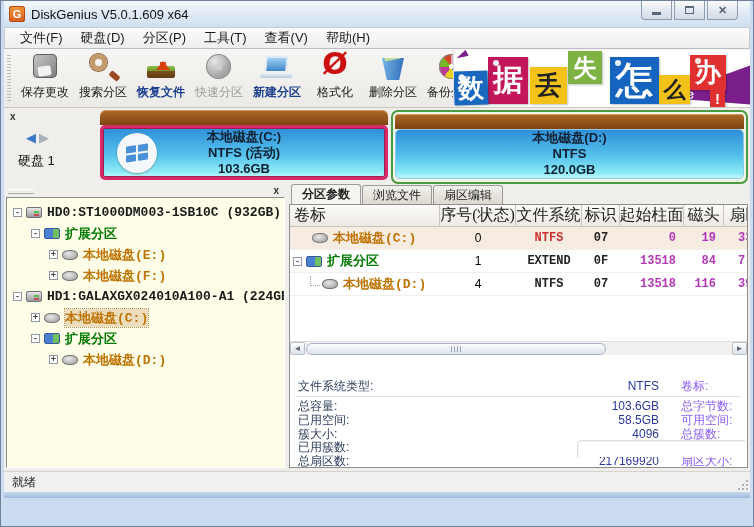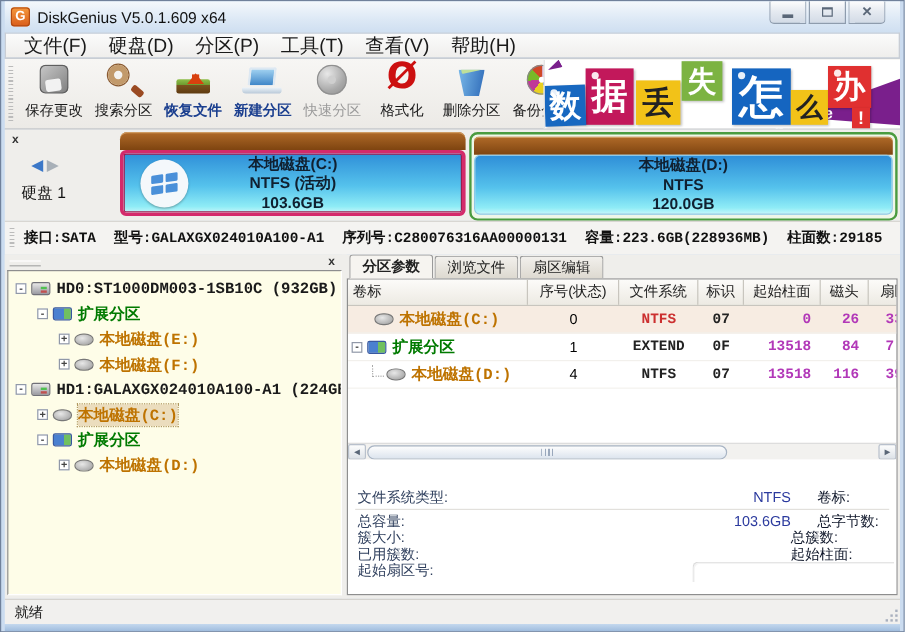--- a/index.html
+++ b/index.html
@@ -14,21 +14,21 @@
   .wbtn{width:31px;height:19px;border:1px solid #8E9CAD;border-top:none;background:linear-gradient(#FDFDFD,#E4E9F0 50%,#D3DBE6);display:flex;align-items:center;justify-content:center;}
   .wbtn+.wbtn{margin-left:2px;}
   .wbtn:first-child{border-radius:0 0 0 4px;}
   .wbtn:last-child{border-radius:0 0 4px 0;}
   .g-min{width:9px;height:3px;background:#5A6778;margin-top:6px;}
   .g-max{width:9px;height:8px;border:1px solid #5A6778;border-top:2px solid #5A6778;}
   .g-close{font-size:11px;font-weight:bold;color:#5A6778;line-height:1;}
 
   
   .menubar{height:22px;background:linear-gradient(#FBFBFB,#EFEEEC);border:1px solid #C9CDD4;border-bottom:1px solid #B9BDC4;display:flex;align-items:center;padding-left:6px;}
-  .menu-item{font-size:16px;color:#1a1a1a;padding:2px 9px;}
+  .menu-item{font-size:13px;color:#1a1a1a;padding:2px 9px;}
 
   
   .toolbar{height:59px;background:linear-gradient(#F7F6F4,#ECEAE6);border-bottom:1px solid #C9C6C0;position:relative;display:flex;align-items:flex-start;padding:3px 0 0 12px;}
   .toolbar::before{content:"";position:absolute;left:3px;top:6px;bottom:6px;width:4px;background:repeating-linear-gradient(#BBB 0 1px,transparent 1px 3px);}
   .tbtn{width:58px;height:52px;display:flex;flex-direction:column;align-items:center;justify-content:flex-start;border-radius:3px;}
   .tbtn .lbl{font-size:12px;margin-top:2px;white-space:nowrap;color:#1a1a1a;}
   .tbtn.accent .lbl{color:#1B3F8F;font-weight:bold;}
   .tbtn.disabled .lbl{color:#9a9a9a;}
   .ico{width:34px;height:30px;position:relative;}
   
@@ -118,21 +118,21 @@
   .splitter{width:4px;background:#EFEEEB;}
 
   .rightpanel{flex:1;display:flex;flex-direction:column;min-width:0;}
   .tabsrow{height:20px;display:flex;align-items:flex-end;padding-left:2px;gap:1px;}
   .tab{height:19px;padding:0 10px;font-size:12px;display:flex;align-items:center;border:1px solid #9A9A9A;border-bottom:none;border-radius:3px 3px 0 0;background:linear-gradient(#F2F0EC,#DDD9D0);color:#222;}
   .tab.active{background:#F6F4F0;height:20px;font-weight:bold;position:relative;z-index:2;}
   .rcontent{flex:1;border:1px solid #8E8E8E;background:#fff;margin:0 2px 3px 0;display:flex;flex-direction:column;min-height:0;overflow:hidden;}
 
   .tgrid{display:grid;grid-template-columns:150px 76px 66px 38px 64px 40px 44px;}
   .thead{height:22px;background:linear-gradient(#FCFBF9,#EDEAE3);border-bottom:1px solid #C8C5BE;}
-  .th{font-size:12px;color:#222;display:flex;align-items:center;padding:0 4px;border-right:1px solid #C8C5BE;white-space:nowrap;}
+  .th{font-size:16px;color:#222;display:flex;align-items:center;padding:0 4px;border-right:1px solid #C8C5BE;white-space:nowrap;font-family:Liberation Serif, serif;}
   .th.cen{justify-content:center;}
   .trow{height:23px;border-bottom:1px solid #F2F0EC;}
   .trow.sel{background:#F7ECE2;}
   .td{display:flex;align-items:center;font-size:12px;white-space:nowrap;overflow:hidden;}
   .td.name{font-family:"Liberation Mono",monospace;font-weight:bold;font-size:13px;}
   .td.cen{justify-content:center;}
   .td.num{justify-content:flex-end;padding-right:8px;font-family:"Liberation Mono",monospace;font-weight:bold;}
   .magenta{color:#B238B8;} .redfs{color:#CC3030;} .blackfs{color:#222;}
   .elbow{width:10px;height:10px;border-left:1px dotted #A8A8A8;border-bottom:1px dotted #A8A8A8;margin:-6px 2px 0 0;flex:none;}
   .tfill{flex:1;background:#fff;}
@@ -140,21 +140,21 @@
   .hscroll{height:14px;background:#F2F1EF;border-top:1px solid #DDD;display:flex;align-items:center;position:relative;}
   .harrow{width:15px;height:13px;font-size:8px;color:#5A6778;display:flex;align-items:center;justify-content:center;background:linear-gradient(#FDFDFD,#DDE2E8);border:1px solid #B8C0CC;border-radius:2px;}
   .harrow.right{position:absolute;right:0;}
   .hthumb{position:absolute;left:16px;width:300px;height:12px;border:1px solid #A8B4C4;border-radius:6px;background:linear-gradient(#FDFDFD,#DCE4EE);display:flex;align-items:center;justify-content:center;}
   .hthumb::after{content:"";width:10px;height:6px;background:repeating-linear-gradient(90deg,#9AA8BC 0 1px,transparent 1px 3px);}
 
   .details{height:112px;padding:3px 6px 0 8px;position:relative;background:#fff;}
   .drow{display:grid;grid-template-columns:185px 176px 22px auto;line-height:13.8px;height:13.8px;font-size:12px;white-space:nowrap;overflow:hidden;}
   .drow .dl{color:#30405E;}
   .drow .dv{text-align:right;color:#2B3A9E;}
-  .drow .dl2{color:#0f172a;}
+  .drow .dl2{color:#8b5cf6;}
   .drow.first{height:16px;line-height:16px;margin-top:20px;}
   .ddiv{height:1px;background:#E2E0DC;margin:2px 0 3px -2px;}
   .corner-box{position:absolute;right:2px;bottom:10px;width:168px;height:17px;background:#fff;border:1px solid #DCDCDC;border-right:none;border-bottom:none;border-radius:5px 0 0 0;box-shadow:inset 1px 1px 0 #F4F4F4;}
 
   
   .statusbar{height:21px;background:#F1F0EE;border-top:1px solid #D5D3CF;display:flex;align-items:center;padding-left:8px;position:relative;}
   .status-text{font-size:12px;color:#1a1a1a;}
   .grip{position:absolute;right:2px;bottom:2px;width:13px;height:13px;}
   .grip::before{content:"";position:absolute;right:0;bottom:0;width:2px;height:2px;background:#A8B0BE;box-shadow:-4px 0 #A8B0BE,-8px 0 #A8B0BE,0 -4px #A8B0BE,-4px -4px #A8B0BE,0 -8px #A8B0BE;}
   .bottomframe{height:6px;background:linear-gradient(#C4D8EE,#9FBCDD);}
@@ -201,31 +201,31 @@
           <div class="i-search"></div>
         </div>
       <div class="lbl">搜索分区</div>
     </div>
     <div class="tbtn accent">
       <div class="ico">
           <div class="i-recover"></div>
         </div>
       <div class="lbl">恢复文件</div>
     </div>
+    <div class="tbtn disabled">
+      <div class="ico">
+          <div class="i-quick"></div>
+        </div>
+      <div class="lbl">快速分区</div>
+    </div>
     <div class="tbtn accent">
       <div class="ico">
           <div class="i-new"></div>
         </div>
       <div class="lbl">新建分区</div>
-    </div>
-    <div class="tbtn disabled">
-      <div class="ico">
-          <div class="i-quick"></div>
-        </div>
-      <div class="lbl">快速分区</div>
     </div>
     <div class="tbtn">
       <div class="ico">
           <div class="i-format">Ø</div>
         </div>
       <div class="lbl">格式化</div>
     </div>
     <div class="tbtn">
       <div class="ico">
           <div class="i-del"></div>
@@ -283,28 +283,20 @@
         <div class="strip"></div>
         <div class="pbox">
           <div class="pline">本地磁盘(D:)</div>
           <div class="pline">NTFS</div>
           <div class="pline">120.0GB</div>
         </div>
       </div>
     </div>
   </div>
 
-  <div class="infobar">
-    <span class="iseg">接口:SATA</span>
-    <span class="iseg">型号:GALAXGX024010A100-A1</span>
-    <span class="iseg">序列号:C280076316AA00000131</span>
-    <span class="iseg">容量:223.6GB(228936MB)</span>
-    <span class="iseg">柱面数:29185</span>
-
-  </div>
 
   <div class="main">
 
     <div class="leftpanel">
       <div class="lp-head">
         <span class="lp-x">x</span>
       </div>
       <div class="treebox">
         <div class="titem" style="padding-left:6px">
           <span class="exp">-</span>
@@ -371,21 +363,21 @@
 
         <div class="tgrid trow sel">
           <div class="td name" style="padding-left:22px">
               <span class="ti-vol"></span>
               <span class="c-brown">本地磁盘(C:)</span>
             </div>
           <div class="td cen">0</div>
           <div class="td cen num redfs" style="justify-content:center;padding-right:0">NTFS</div>
           <div class="td cen num blackfs" style="justify-content:center;padding-right:0">07</div>
           <div class="td num magenta">0</div>
-          <div class="td num magenta">26</div>
+          <div class="td num magenta">19</div>
           <div class="td num magenta" style="justify-content:flex-start;padding-left:14px">33</div>
         </div>
 
         <div class="tgrid trow">
           <div class="td name" style="padding-left:3px">
               <span class="exp">-</span>
               <span class="ti-ext"></span>
               <span class="c-green">扩展分区</span>
             </div>
           <div class="td cen">1</div>
@@ -426,28 +418,41 @@
             <span class="dl2">卷标:</span>
           </div>
           <div class="ddiv"></div>
           <div class="drow">
             <span class="dl">总容量:</span>
             <span class="dv">103.6GB</span>
               <span></span>
             <span class="dl2">总字节数:</span>
           </div>
           <div class="drow">
+            <span class="dl">已用空间:</span>
+            <span class="dv">58.5GB</span>
+              <span></span>
+            <span class="dl2">可用空间:</span>
+          </div>
+          <div class="drow">
             <span class="dl">簇大小:</span>
+            <span class="dv">4096</span>
               <span></span>
             <span class="dl2">总簇数:</span>
           </div>
           <div class="drow">
             <span class="dl">已用簇数:</span>
               <span></span>
             <span class="dl2">起始柱面:</span>
+          </div>
+          <div class="drow">
+            <span class="dl">总扇区数:</span>
+            <span class="dv">217169920</span>
+              <span></span>
+            <span class="dl2">扇区大小:</span>
           </div>
           <div class="drow">
             <span class="dl">起始扇区号:</span>
             <span class="dv"></span>
               <span></span>
             <span class="dl2"></span>
           </div>
           <div class="corner-box"></div>
         </div>
 

